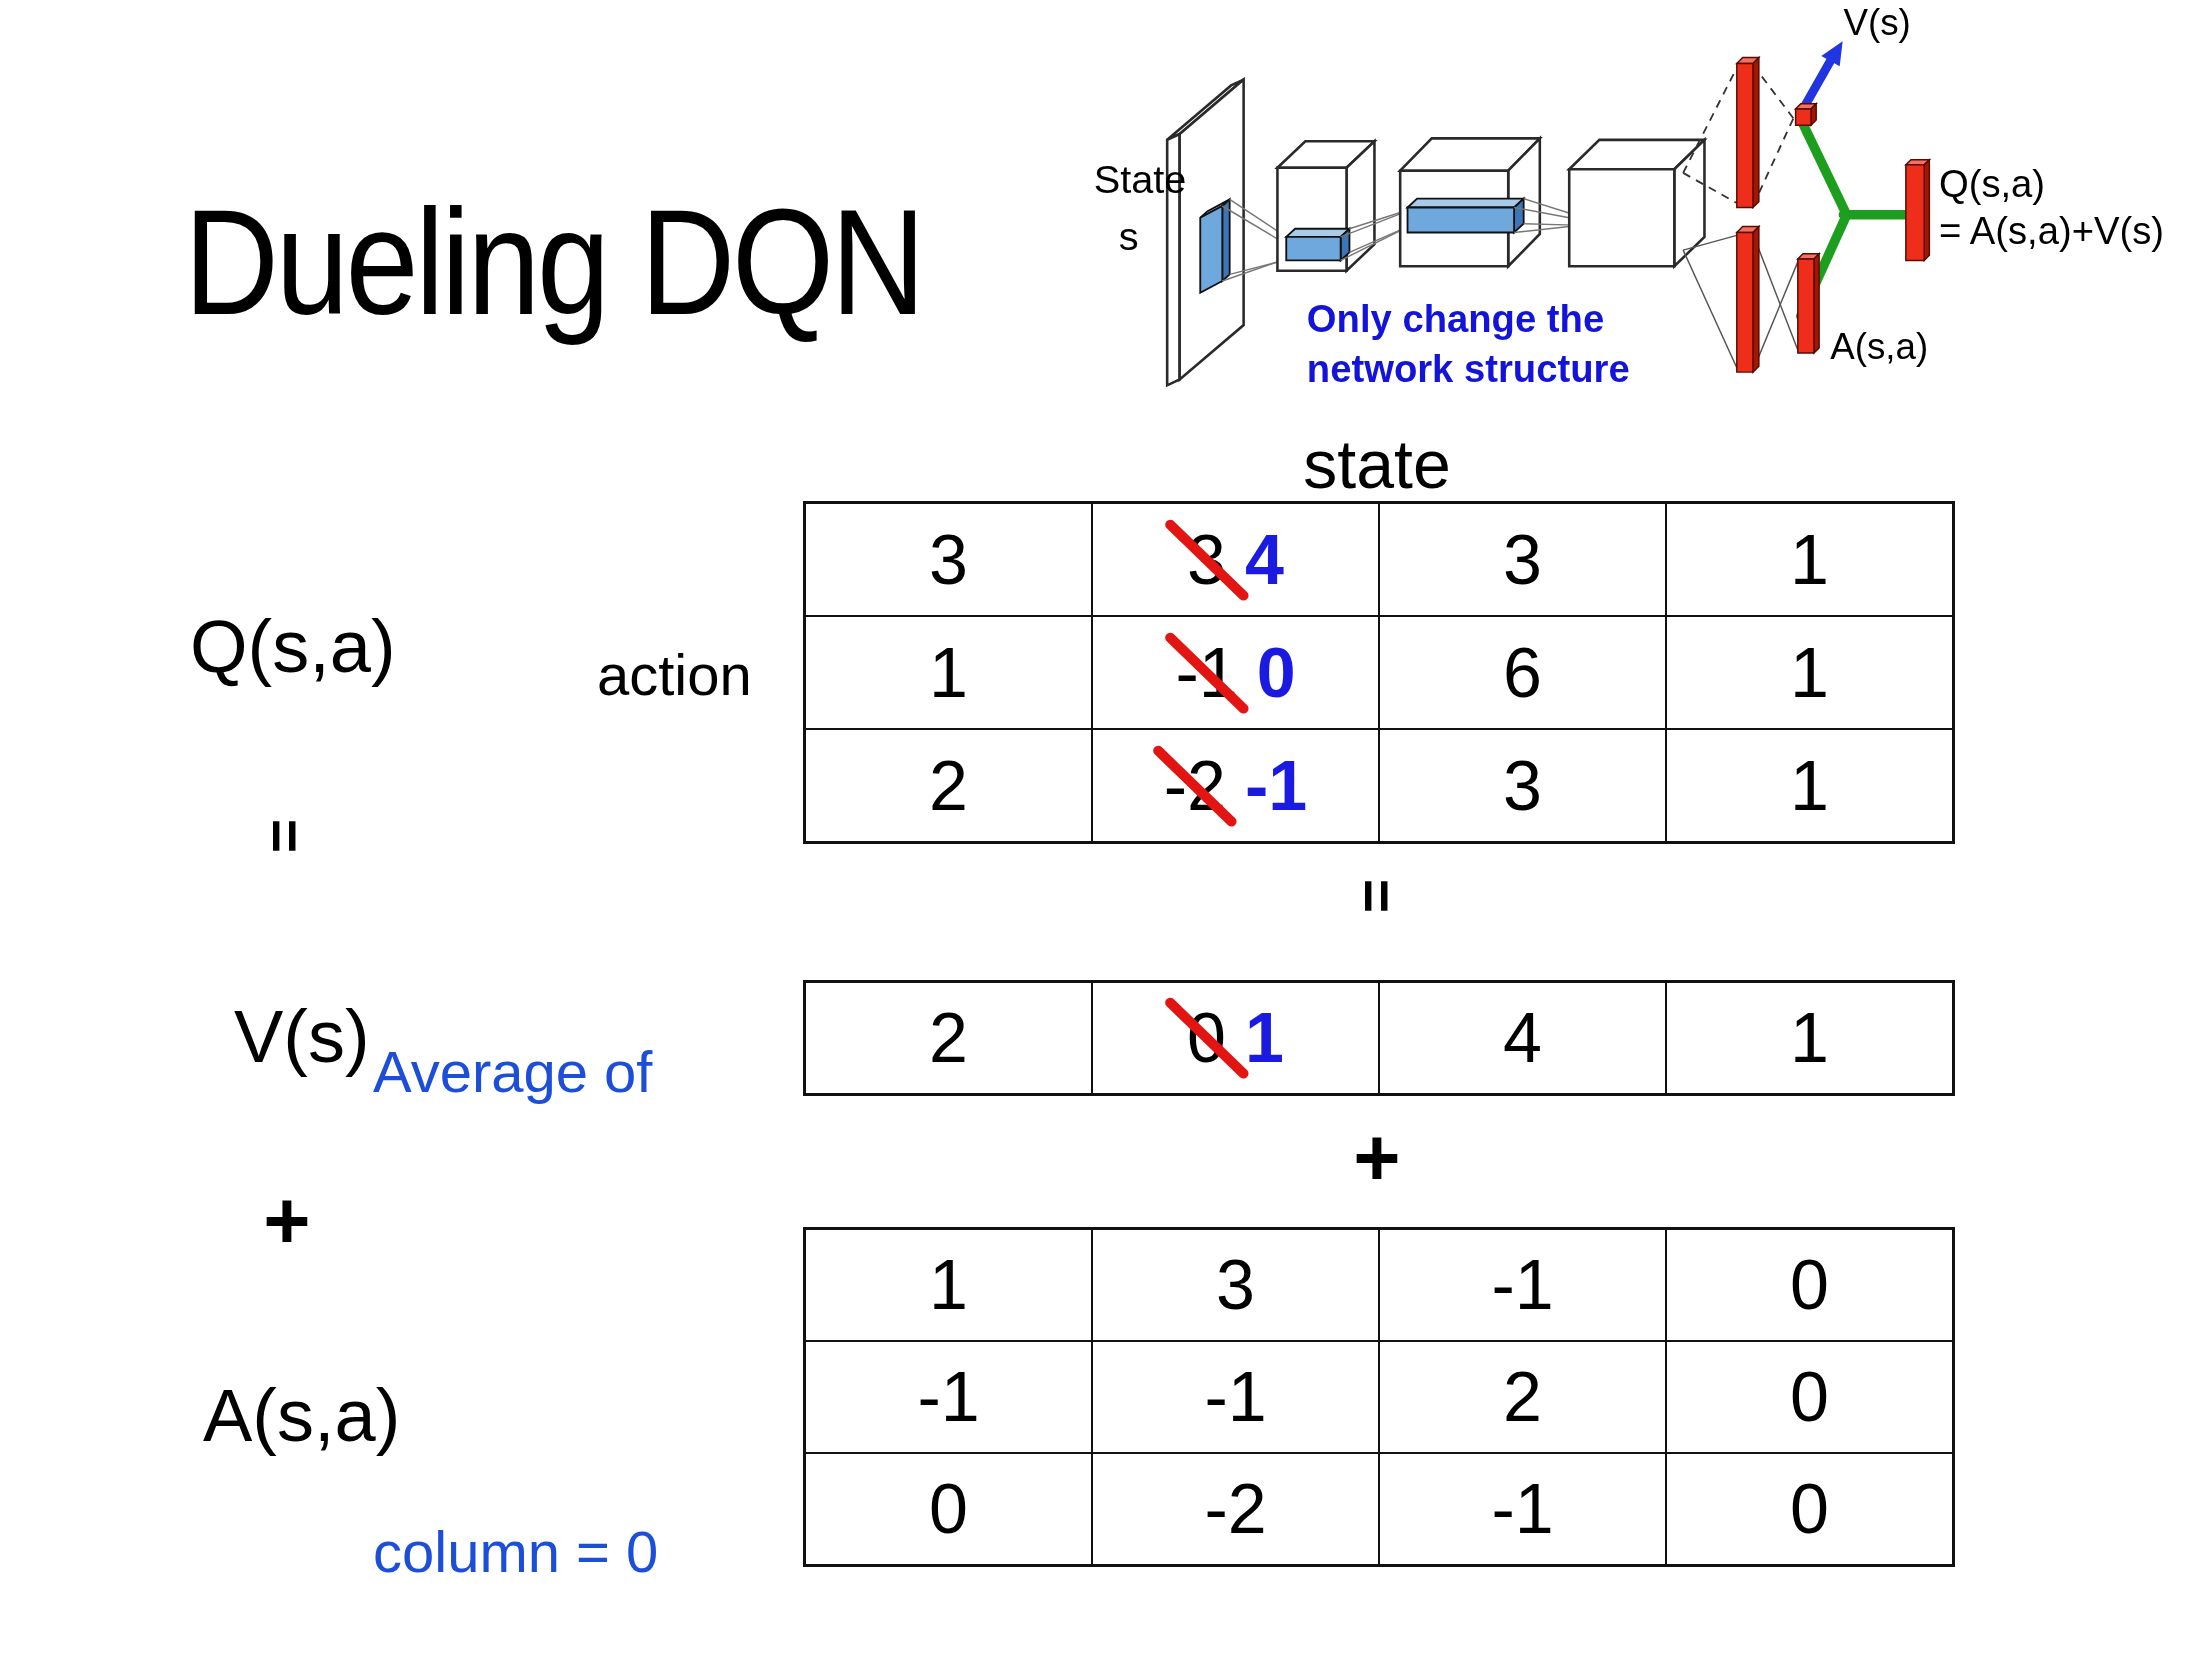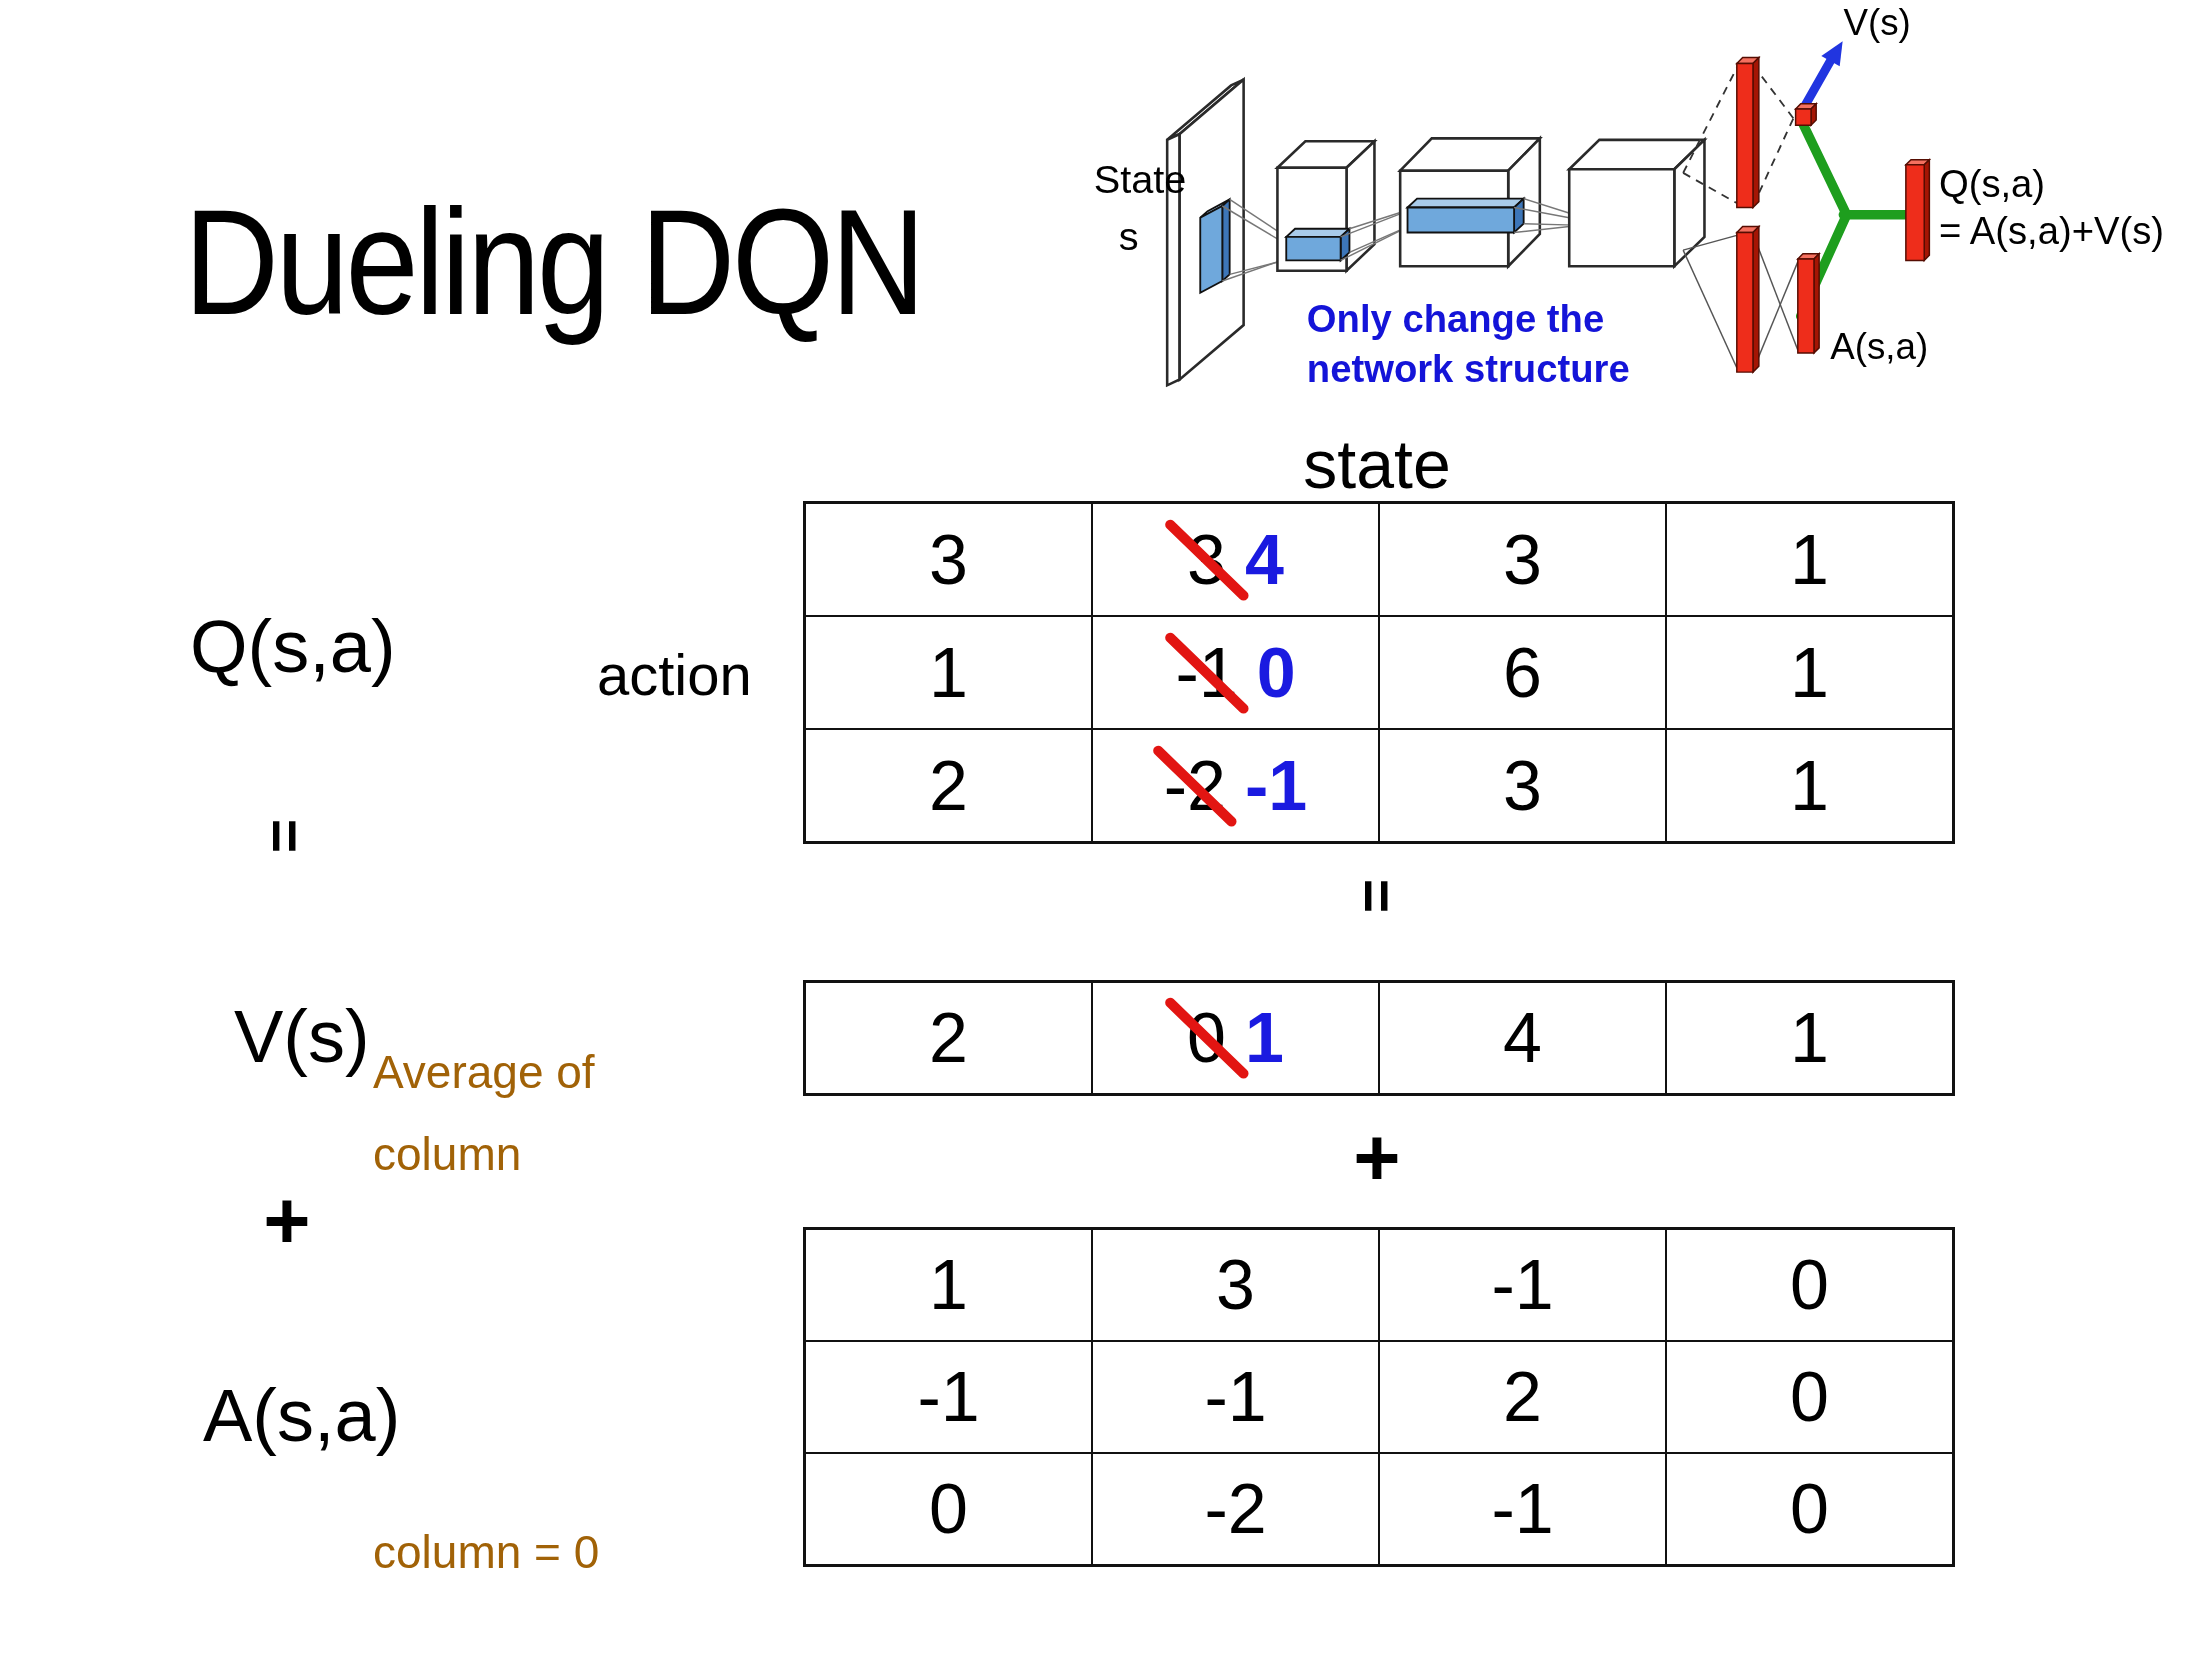--- a/index.html
+++ b/index.html
@@ -7,21 +7,21 @@
          font-family:"Liberation Sans",sans-serif;color:#000;}
   .abs{position:absolute;}
   
   #title{left:184px;top:175px;font-size:151px;font-weight:400;letter-spacing:-3.7px;
          transform:scaleX(0.87);transform-origin:left top;white-space:nowrap;}
   
   .biglabel{font-size:74px;white-space:nowrap;}
   .hdr{font-size:70px;white-space:nowrap;}
   .rot-eq{font-size:59px;font-weight:700;transform:translate(-50%,-50%) rotate(90deg);}
   .plus{font-size:81px;font-weight:600;transform:translate(-50%,-50%);}
-  .bluenote{font-size:46px;line-height:82px;color:#a16207;font-weight:500;white-space:nowrap;}
+  .bluenote{font-size:58px;line-height:82px;color:#1d4ed8;font-weight:500;white-space:nowrap;}
   
   .mtable{position:absolute;display:grid;border:2.2px solid #111;background:#fff;}
   .mtable .cell{border:1.5px solid #111;display:flex;align-items:center;justify-content:center;
                 font-size:70px;gap:19px;box-sizing:border-box;}
   .oldwrap{position:relative;display:inline-flex;}
   .slash{position:absolute;left:50%;top:50%;width:112px;height:9.6px;background:#e21512;
          border-radius:5.1px;transform:translate(-50%,-50%) rotate(44deg);}
   .new{color:#1a1ae0;font-weight:700;}
   svg text{font-family:"Liberation Sans",sans-serif;}
 </style>
@@ -166,21 +166,20 @@
   <div class="abs biglabel" style="left:190px;top:604px;">Q(s,a)</div>
 
   <div class="abs rot-eq" style="left:285px;top:836px;">=</div>
 
   <div class="abs rot-eq" style="left:1377px;top:896px;">=</div>
 
   <div class="abs biglabel" style="left:234px;top:994px;">V(s)</div>
 
   <div class="abs bluenote" style="left:373px;top:1031px;">
     <div>Average of</div>
-    <div>column</div>
   </div>
 
   <div class="abs plus" style="left:287px;top:1220px;">+</div>
   <div class="abs plus" style="left:1377px;top:1157px;">+</div>
 
   <div class="abs biglabel" style="left:203px;top:1373px;">A(s,a)</div>
 
   <div class="abs bluenote" style="left:373px;top:1511px;">
     <div>column = 0</div>
   </div>

